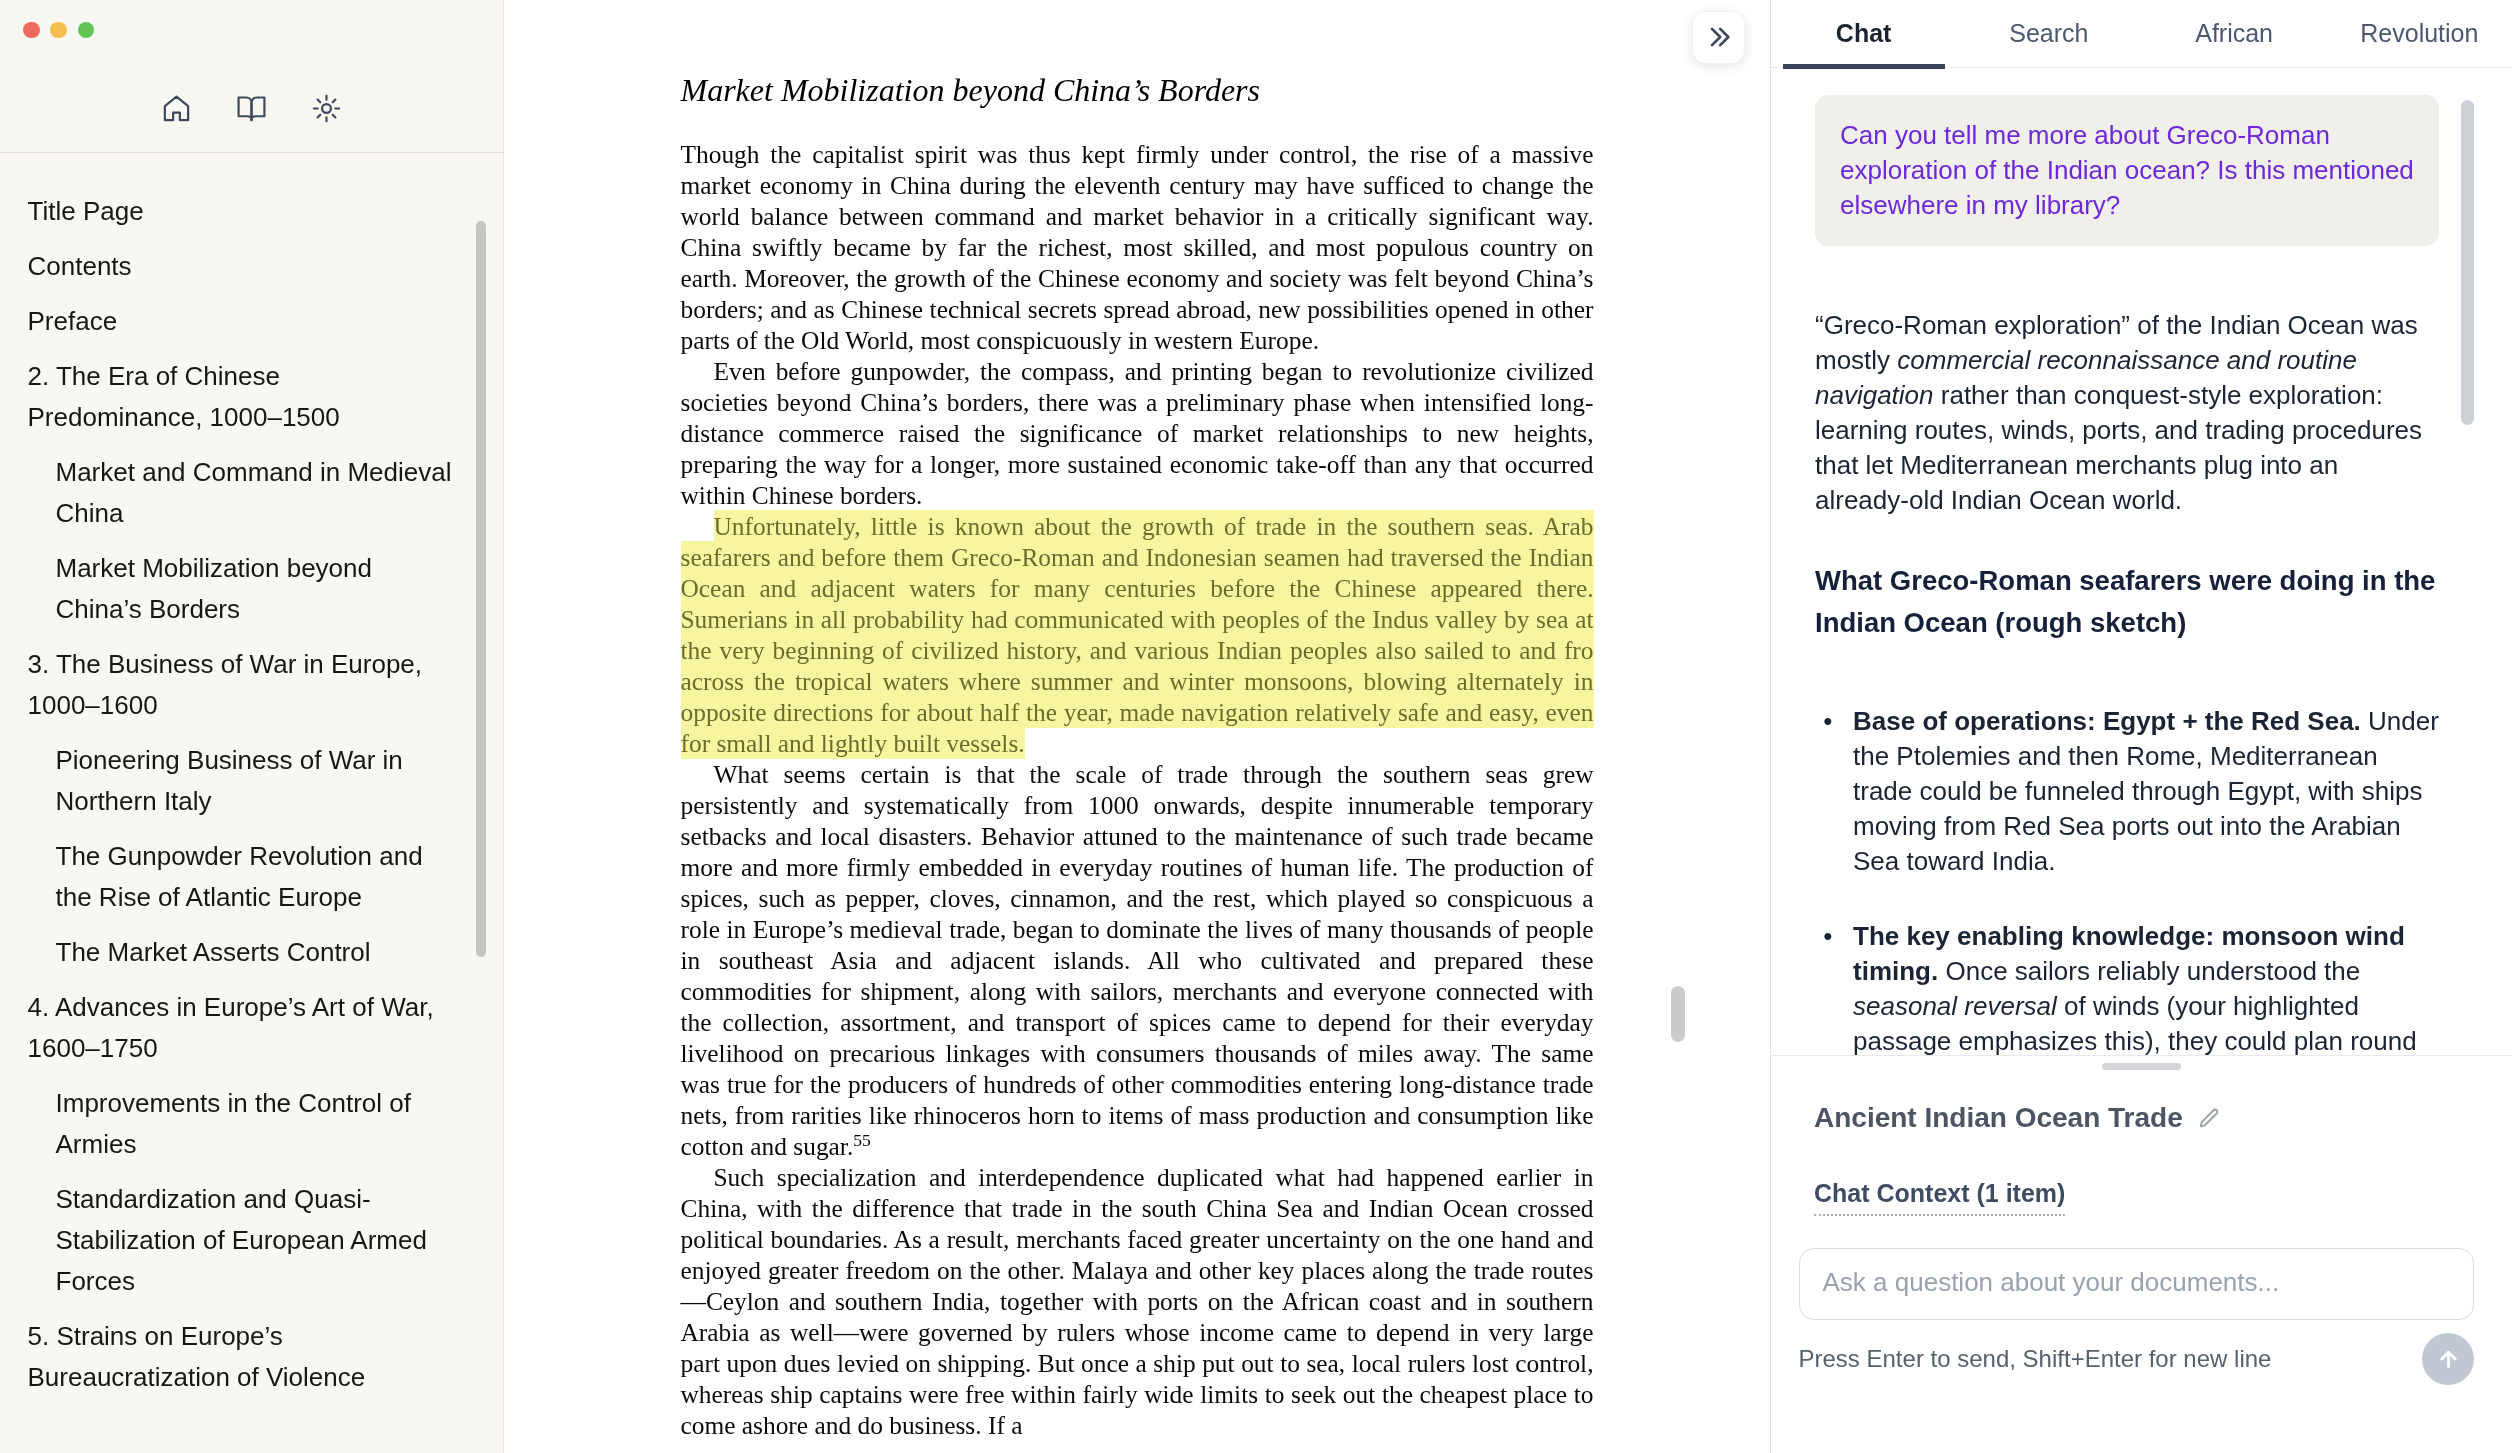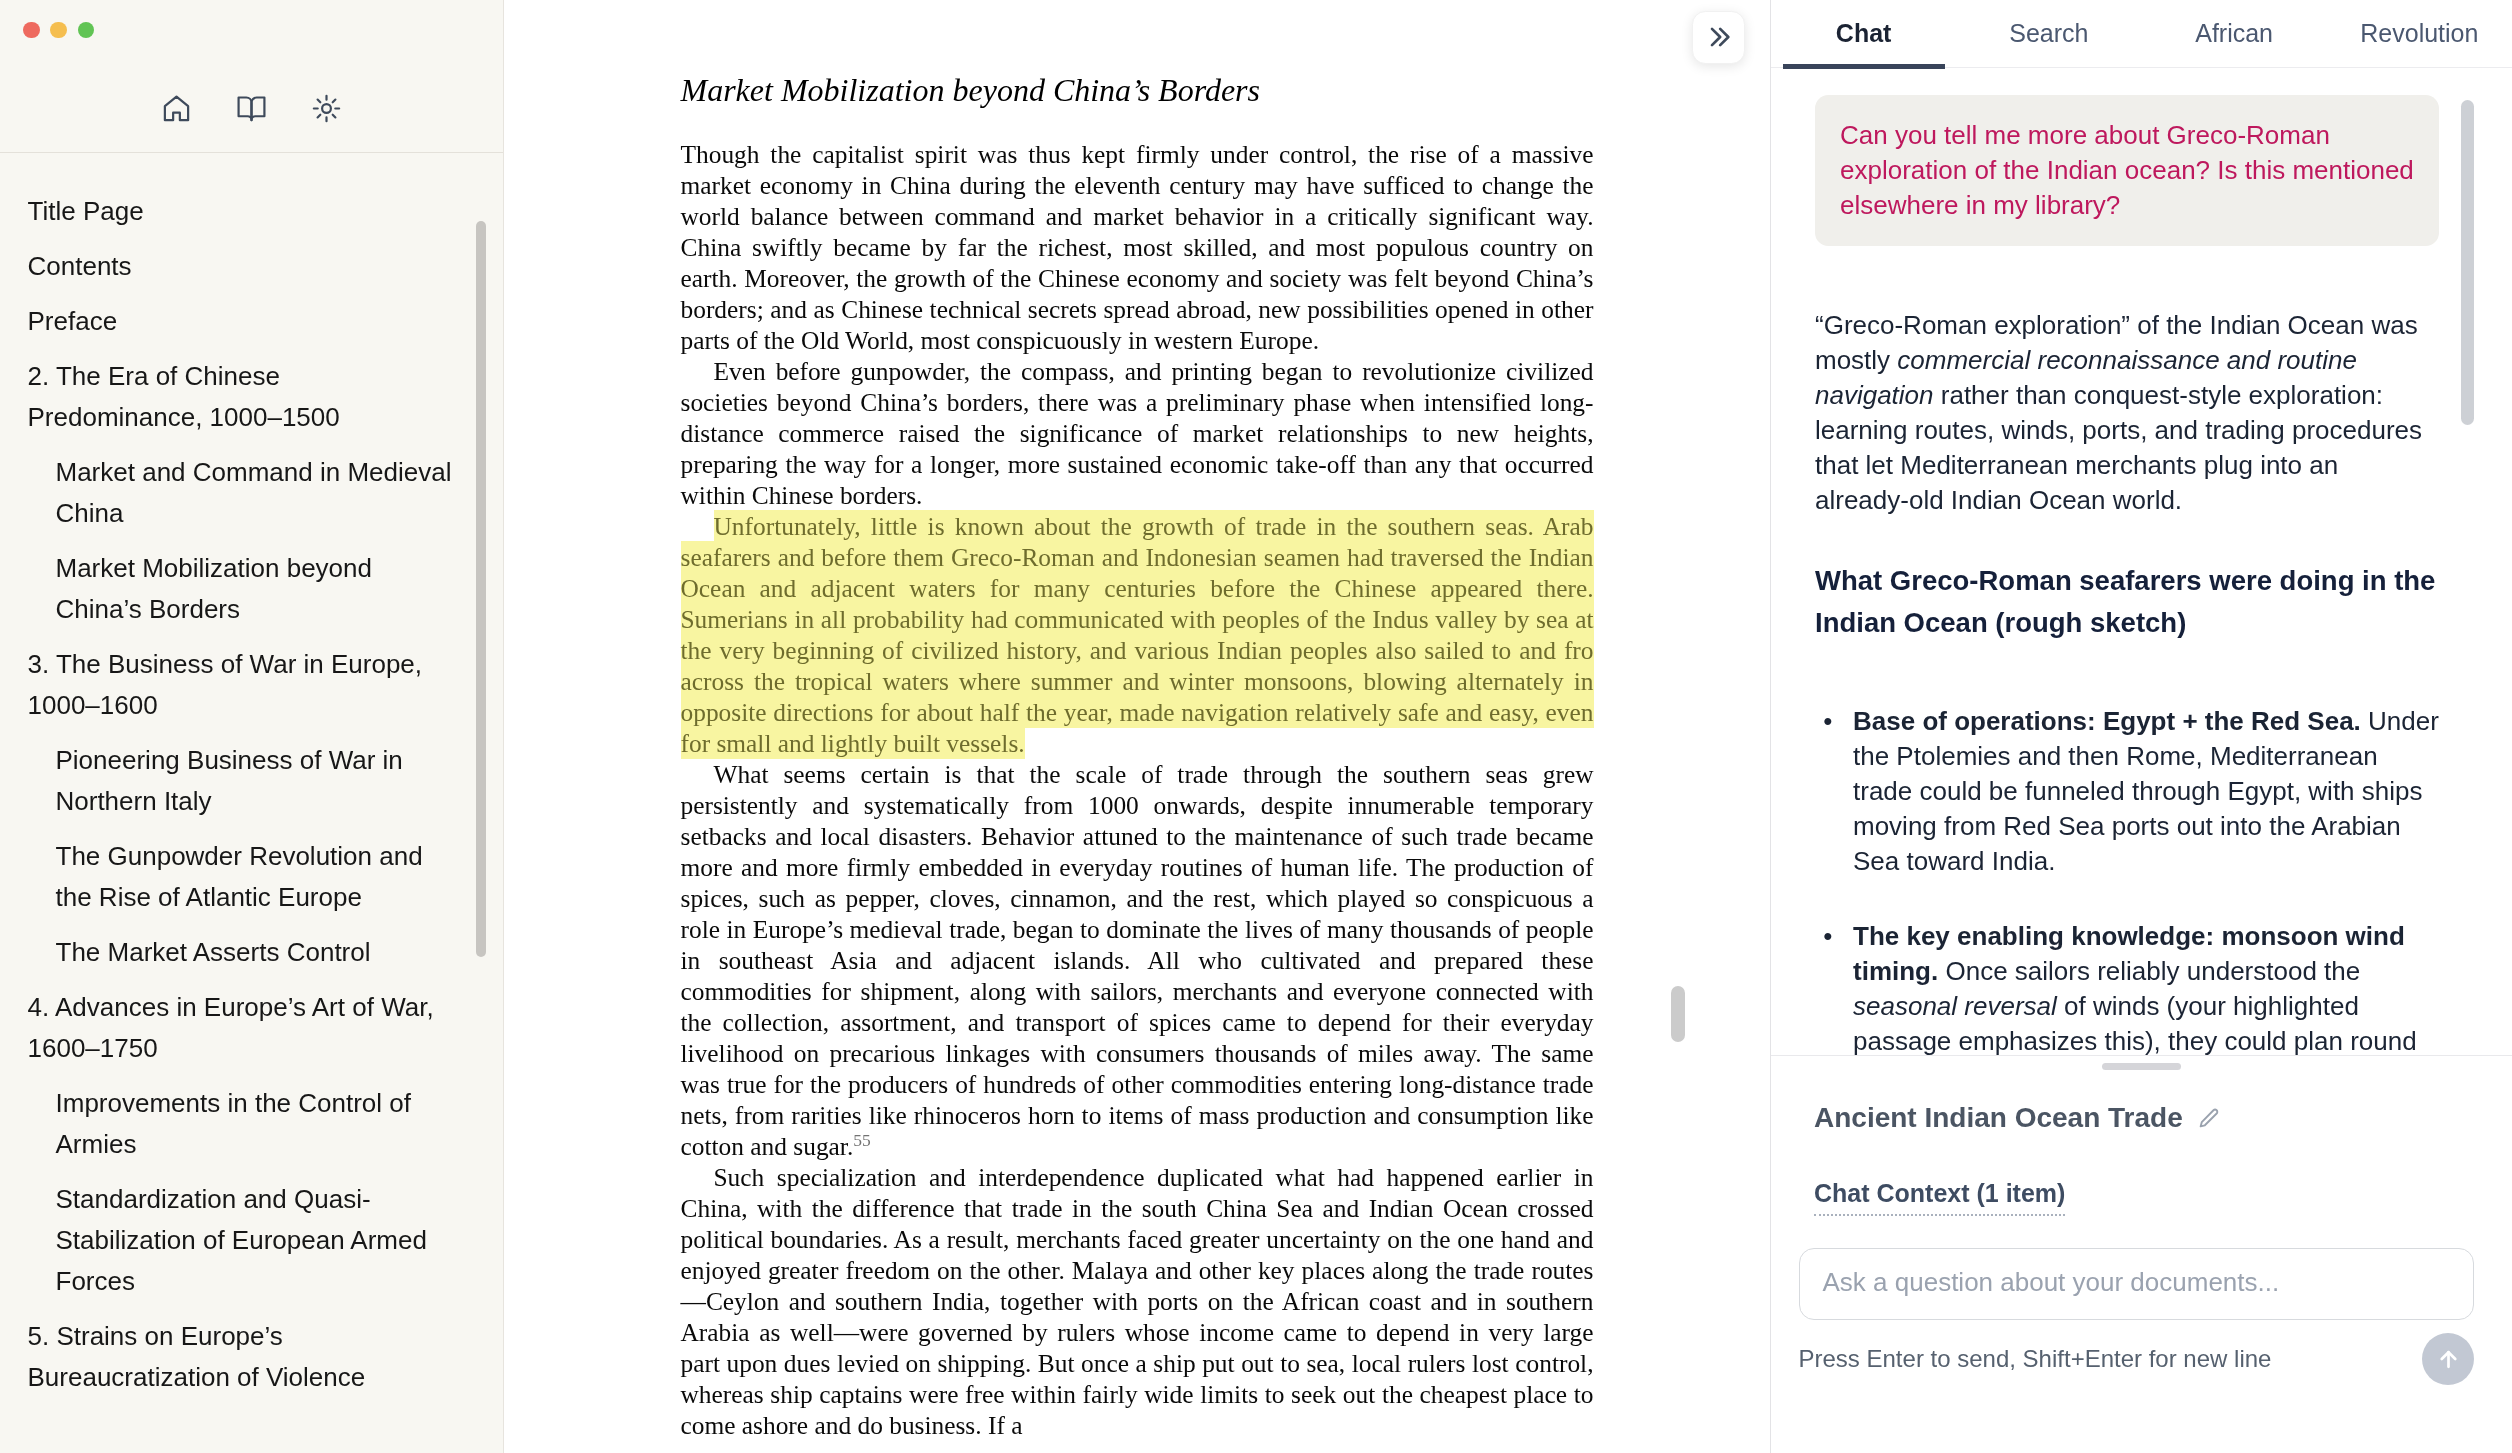--- a/index.html
+++ b/index.html
@@ -23,32 +23,32 @@
 
   
   .reader { flex:1; background:#ffffff; position:relative; overflow:hidden; }
   .collapse-btn { position:absolute; top:10.8px; right:25px; width:53px; height:53px; border-radius:13.3px; background:#fff; border:0.8px solid #f1f1f1; box-shadow:0 2.5px 11.7px rgba(0,0,0,.10); display:flex; align-items:center; justify-content:center; cursor:pointer; z-index:5; }
   .collapse-btn svg { width:28px; height:28px; stroke:#3e4a5b; stroke-width:2.3; fill:none; stroke-linecap:round; stroke-linejoin:round; }
   .reader-content { width:913px; margin:0 auto; padding-top:72px; }
   .reader-title { font-family:"Liberation Serif", serif; font-style:italic; font-weight:400; font-size:32px; color:#000; margin-bottom:30px; }
   .para { font-family:"Liberation Serif", serif; font-size:25.4px; line-height:31px; color:#0a0a0a; text-align:justify; margin:0; }
   .para.indent { text-indent:33px; }
   .para.hl .ptext { background:#f8f5a1; color:#6e6c2d; box-decoration-break:clone; -webkit-box-decoration-break:clone; padding:1.7px 0; }
-  .fn { color:#737373; font-size:17.5px; line-height:0; vertical-align:super; cursor:pointer; }
+  .fn { color:#000000; font-size:17.5px; line-height:0; vertical-align:super; cursor:pointer; }
   .reader .scroll-thumb { right:85px; top:986px; width:14px; height:56px; background:#cbcbcb; }
 
   
   .chat { width:742px; flex-shrink:0; background:#fff; border-left:0.8px solid #e3e3e6; display:flex; flex-direction:column; position:relative; }
   .tabbar { display:flex; height:68px; border-bottom:1.7px solid #ececef; flex-shrink:0; }
   .tab { flex:1; display:flex; align-items:center; justify-content:center; font-size:25px; color:#4b5870; position:relative; cursor:pointer; }
   .tab.active { color:#1b2333; font-weight:700; }
   .tab.active::after { content:""; position:absolute; left:11.7px; right:11.7px; bottom:-1.7px; height:5px; background:#39445a; }
 
   .messages { height:987px; padding:27px 73px 0 44px; overflow:hidden; }
-  .bubble { background:#f0efeb; border-radius:13.3px; padding:23px 25px; font-size:26px; line-height:35px; color:#be185d; }
+  .bubble { background:#f0efeb; border-radius:13.3px; padding:23px 25px; font-size:26px; line-height:35px; color:#6d28d9; }
   .assistant { margin-top:62px; font-size:26px; line-height:35px; color:#1b2434; }
   .a-para em, .a-bullet em { font-style:italic; }
   .a-heading { margin-top:42px; font-size:27.5px; line-height:42px; font-weight:700; color:#15203a; }
   .a-bullet { margin-top:40px; padding-left:38px; position:relative; }
   .a-heading + .a-bullet { margin-top:60px; }
   .a-bullet::before { content:"\2022"; position:absolute; left:8.3px; top:0; }
   .chat > .scroll-thumb { right:38px; top:100px; width:13.3px; height:325px; background:#cdd0d5; }
 
   .bottom { border-top:1.7px solid #e9e9ec; flex:1; display:flex; flex-direction:column; }
   .handle { width:79px; height:7.5px; border-radius:4.2px; background:#d5d5d9; margin:6.7px auto 0; cursor:row-resize; }

